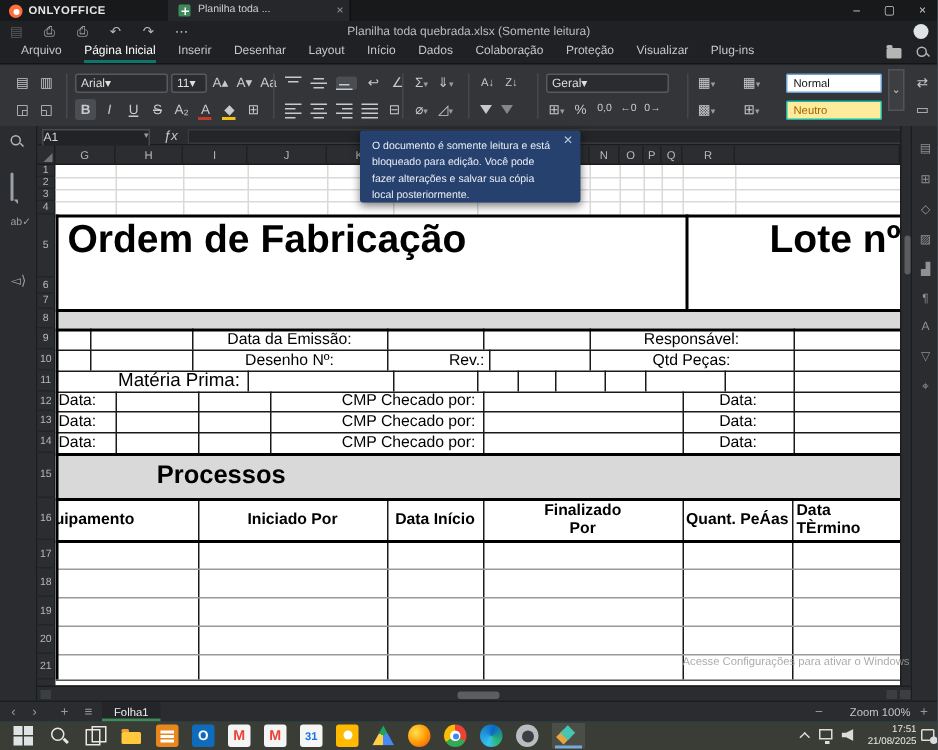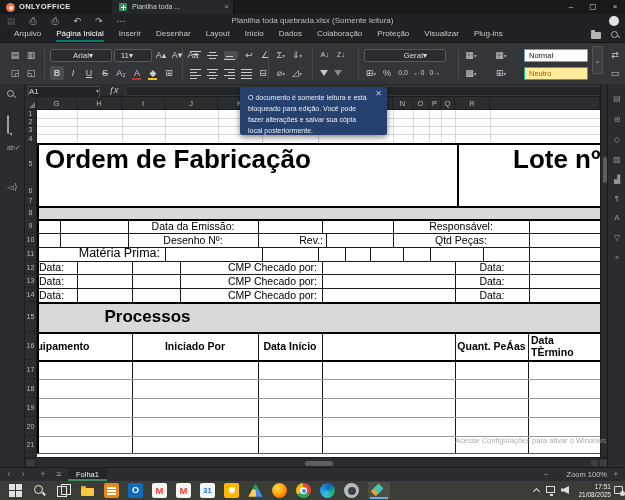--- a/index.html
+++ b/index.html
@@ -43,21 +43,21 @@
 
   
   .toolbar{position:absolute;left:0;top:42px;width:625px;height:42px;background:#333539;border-top:1px solid #151515;}
   .tg{position:absolute;top:3px;}
   .tr{display:flex;gap:2px;height:18px;align-items:center;}
   .ti{min-width:14px;height:14px;text-align:center;line-height:14px;font-size:9px;color:#c9c9c9;white-space:nowrap;}
   .ti .dd{font-size:6px;color:#9a9a9a;}
   .ti.on{background:#4a4d52;border-radius:2px;}
   .tsep{position:absolute;top:6px;width:1px;height:30px;background:#46484c;}
   .tbox{height:13px;background:#2b2c2f;border:1px solid #57595e;border-radius:2px;color:#dedede;
-        font-size:8px;line-height:11px;padding:0 18px;display:flex;justify-content:flex-end;align-items:center;}
+        font-size:8px;line-height:11px;padding:0 3px;display:flex;justify-content:flex-start;align-items:center;}
   .cA{position:relative;}
   .cA::after{content:"";position:absolute;left:2px;bottom:0;width:9px;height:2px;background:var(--bar,#d33);}
   .bars{position:relative;width:11px;height:9px;margin:2px;}
   .bars i{position:absolute;height:1.4px;background:#c9c9c9;}
   .funnel{width:0;height:0;border-left:4.5px solid transparent;border-right:4.5px solid transparent;border-top:6px solid #c9c9c9;margin:4px 2px;}
   .style-box{width:64px;height:13px;border-radius:1px;font-size:7.5px;line-height:12px;padding-left:4px;}
   .sb-normal{background:#fff;color:#111;border:1px solid #6ba1d6;}
   .sb-neutro{background:#ffeb9c;color:#9c6500;border:1px solid #14b8a6;}
   .style-chev{width:11px;height:28px;background:#3c3e42;border:1px solid #515357;color:#c9c9c9;
         font-size:7px;text-align:center;line-height:28px;}
@@ -537,20 +537,22 @@
     <div class="cl" style="left:418px;top:164px;width:74px">Data:</div>
     <div class="cl l" style="left:2px;top:178px;width:40px">Data:</div>
     <div class="cl r" style="left:143px;top:178px;width:140px">CMP Checado por:</div>
     <div class="cl" style="left:418px;top:178px;width:74px">Data:</div>
 
     <div class="cl" style="left:0;top:192px;width:221px;height:30px;line-height:30px;font-size:17px;font-weight:bold">Processos</div>
 
     <div class="cl hdr l" style="left:0;top:222px;width:95px;overflow:hidden"><span style="margin-left:-17px">Equipamento</span></div>
     <div class="cl hdr" style="left:95px;top:222px;width:126px">Iniciado Por</div>
     <div class="cl hdr" style="left:221px;top:222px;width:64px">Data Início</div>
+    <div class="cl hdr" style="left:285px;top:222px;width:133px">Finalizado
+Por</div>
     <div class="cl hdr l" style="left:491px;top:222px;width:72px">Data
 TÈrmino</div>
     <div class="cl hdr" style="left:418px;top:222px;width:73px">Quant. PeÁas</div>
   </div>
 
   <div class="wm">
     <div class="l2">Acesse Configurações para ativar o Windows</div>
   </div>
 
   <div class="notif">

